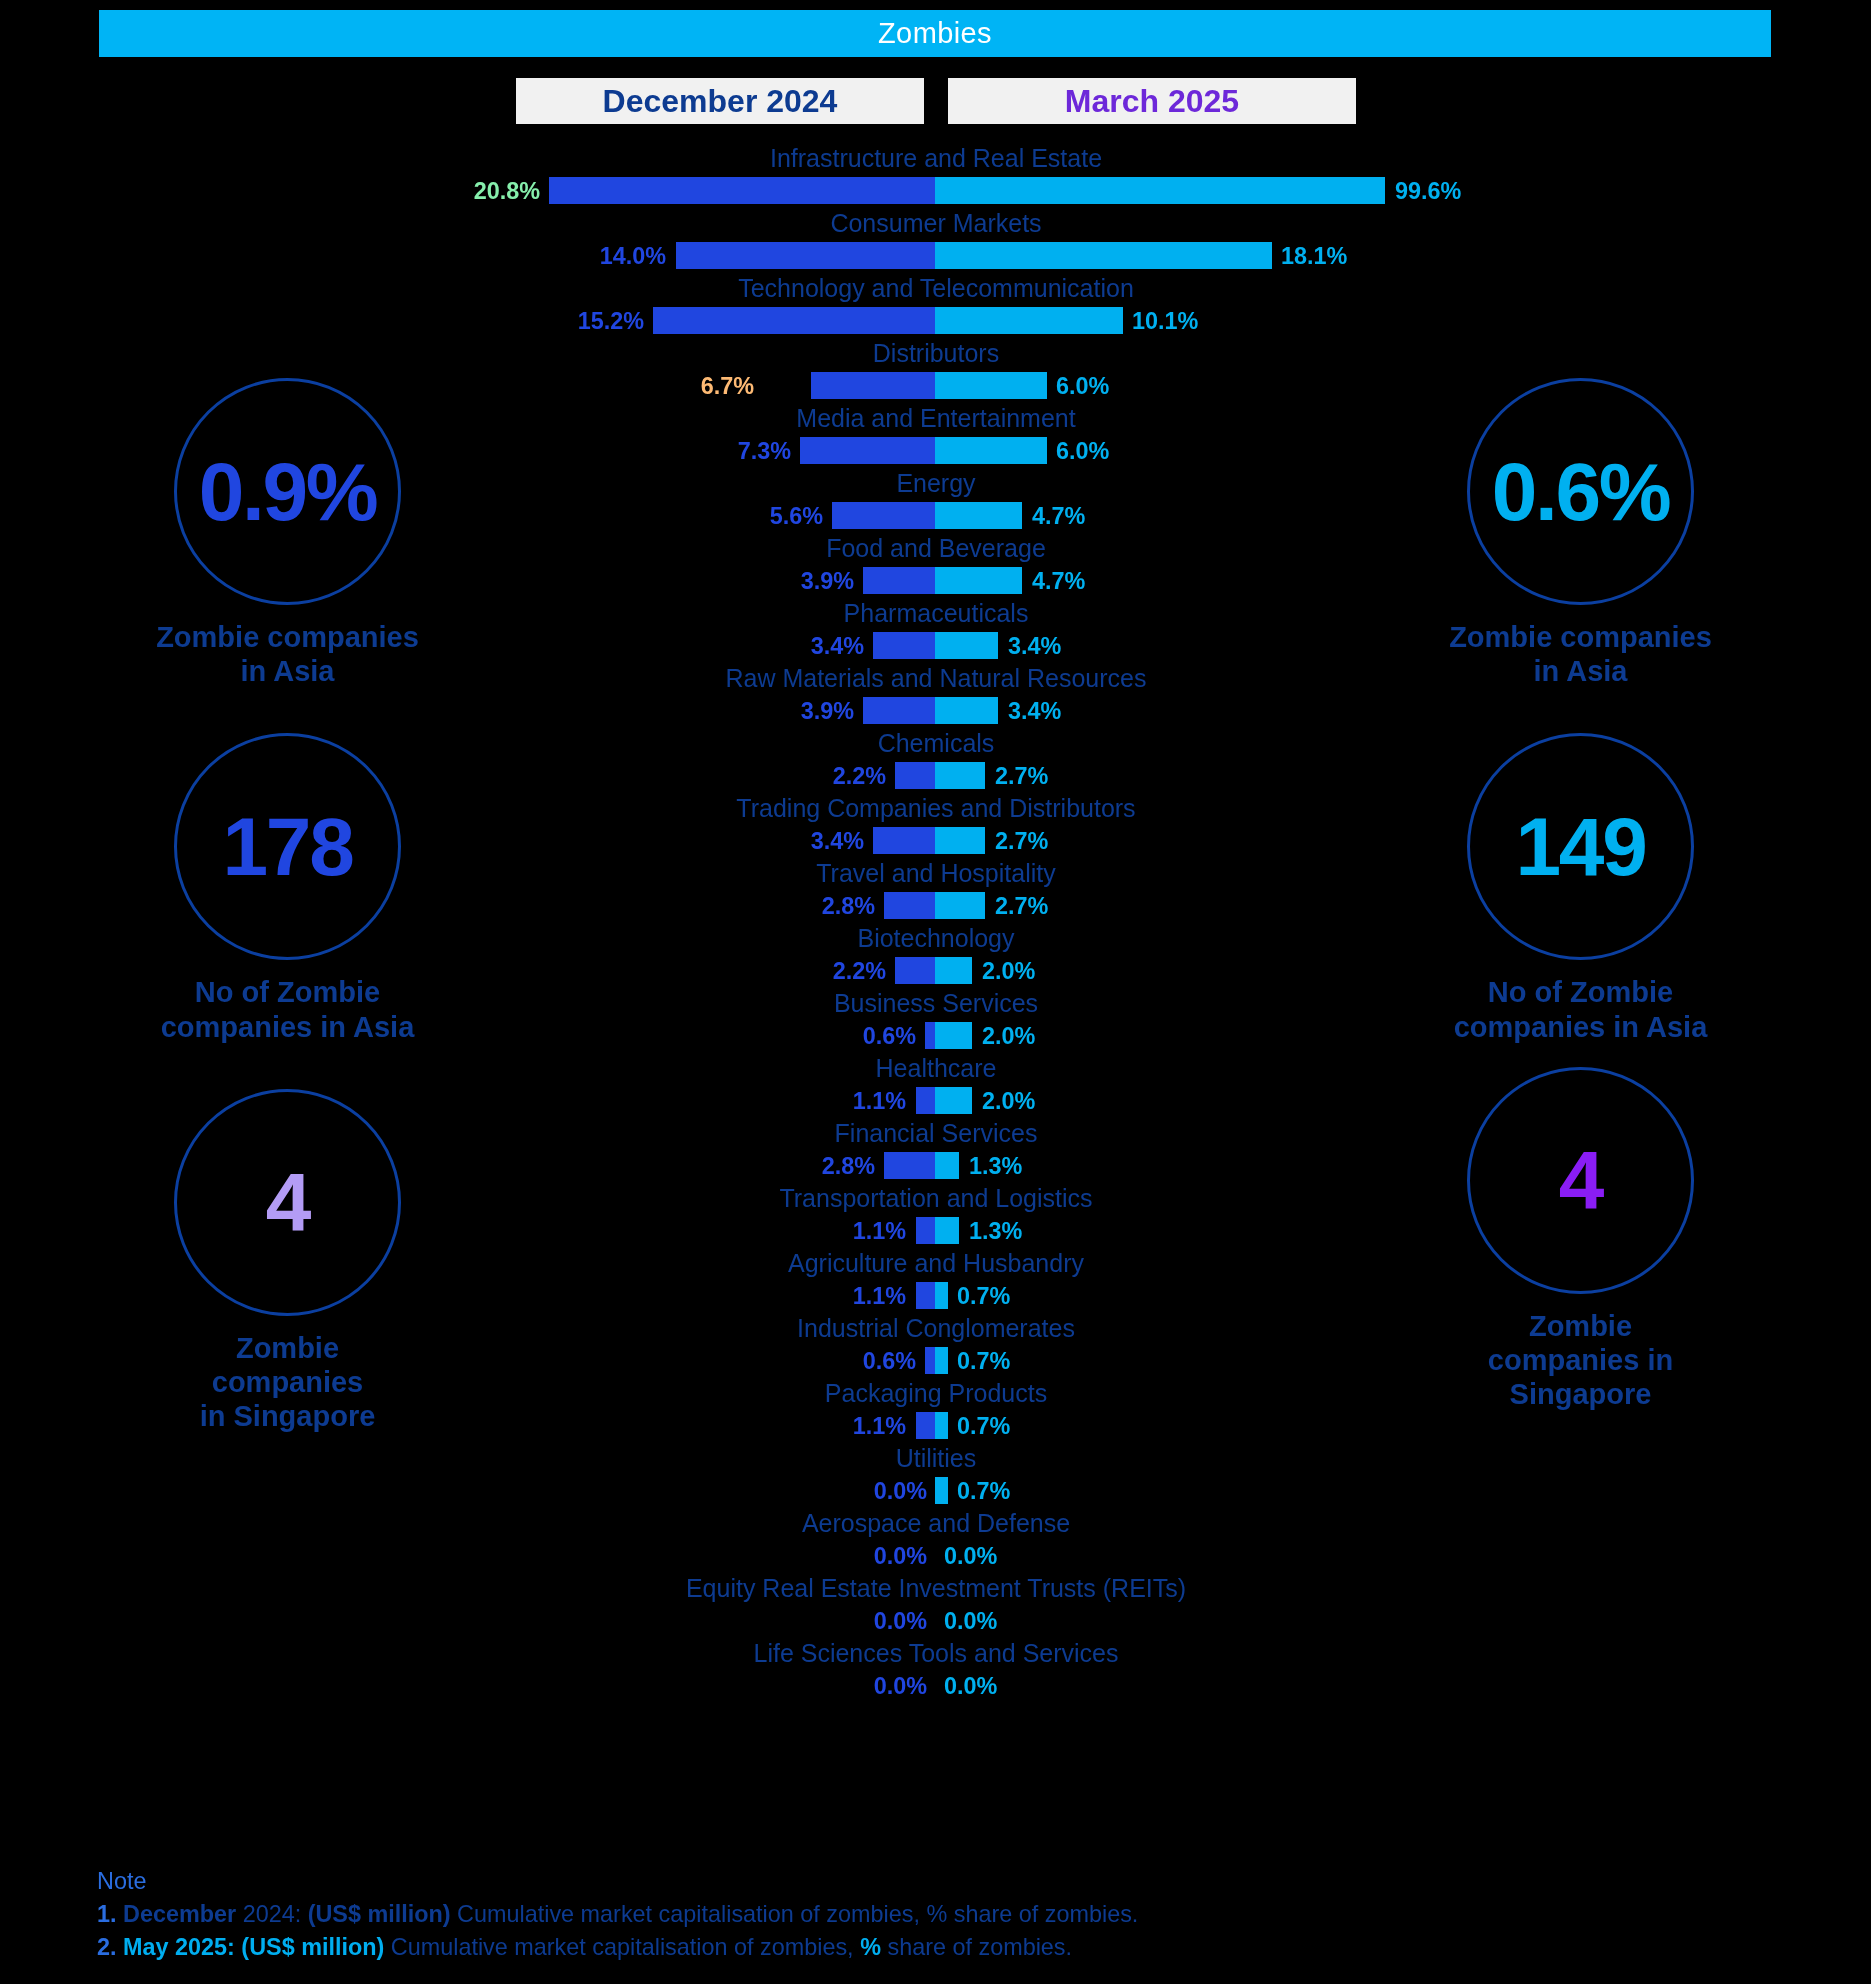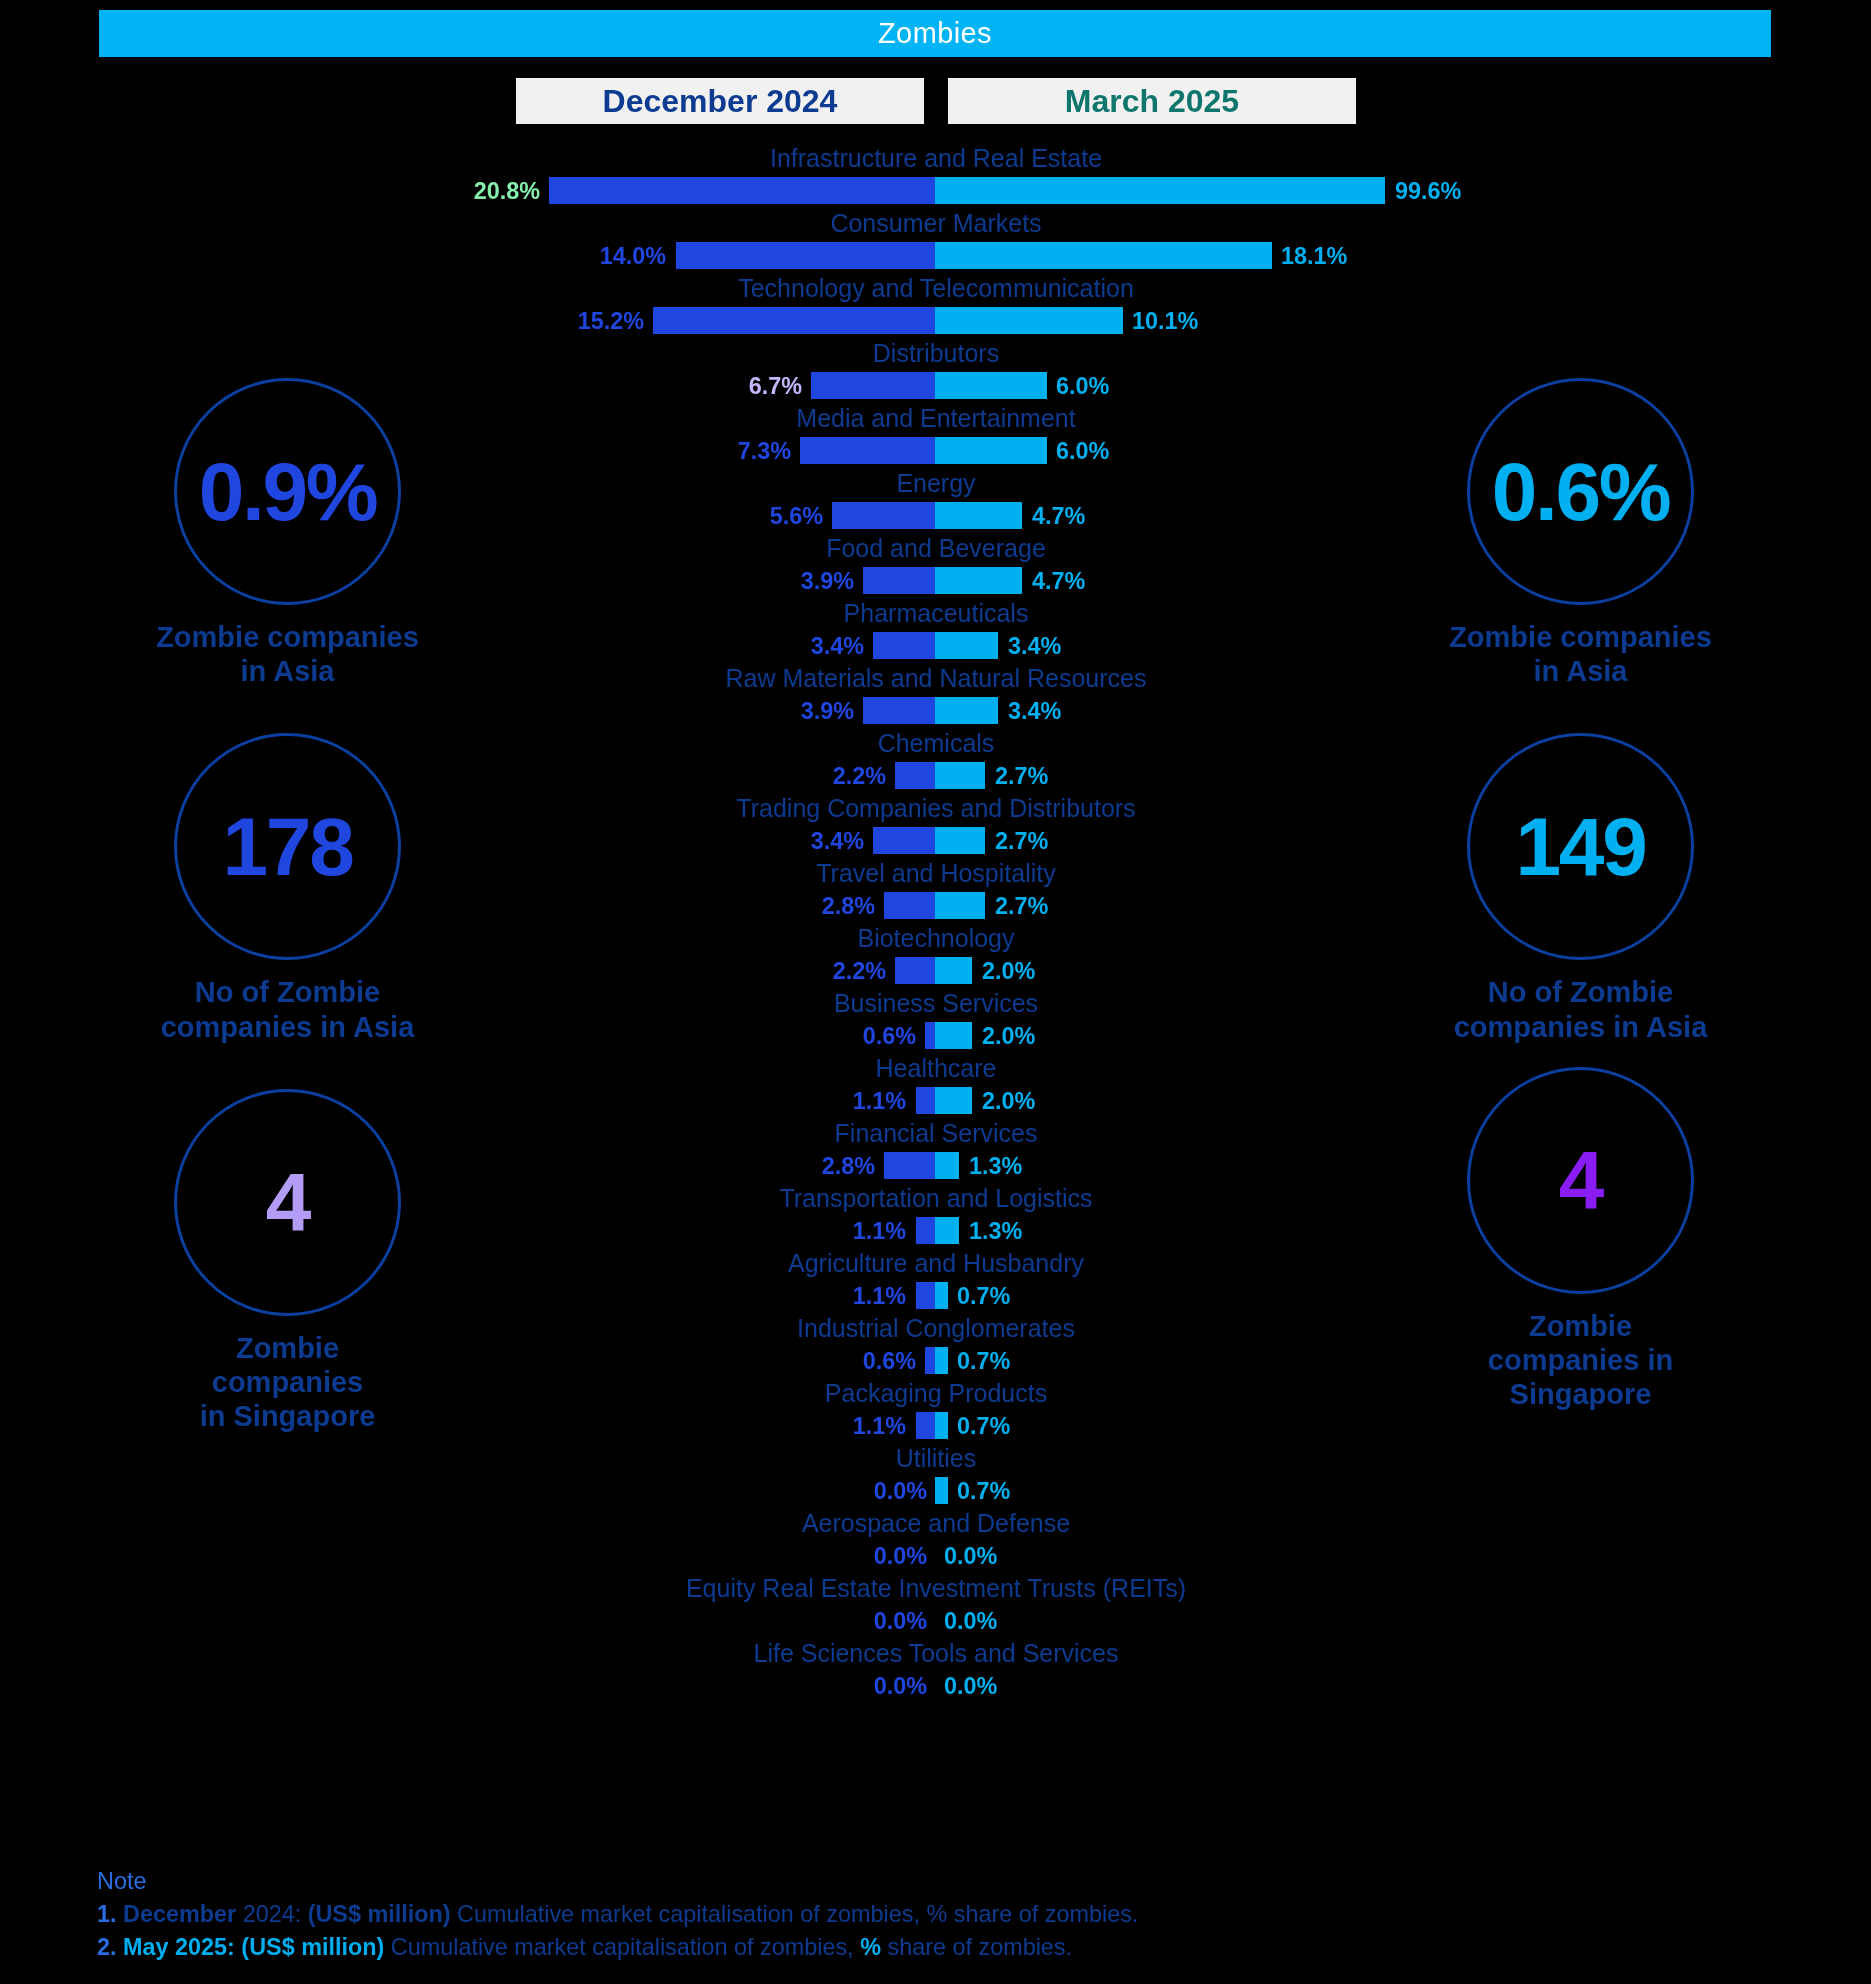--- a/index.html
+++ b/index.html
@@ -52,21 +52,21 @@
     justify-content: center;
     font-weight: bold;
     font-size: 32px;
     font-family: "Liberation Sans", sans-serif;
     cursor: pointer;
     padding: 0 21px;
     min-width: 408px;
     box-sizing: border-box;
   }
   .tab.dec { color: #0d3b91; }
-  .tab.mar { color: #0f766e; }
+  .tab.mar { color: #6d28d9; }
 
   
   .stat-col {
     position: absolute;
     width: 423px;
     top: 378px;
   }
   #stat-col-left  { left: 76px; }
   #stat-col-right { left: 1369px; }
 
@@ -257,21 +257,21 @@
         <div class="bar-right" style="width: 188px; background: rgb(0, 176, 240);"></div>
         <div class="val val-left" style="right: 1228px; color: rgb(32, 70, 224);">15.2%</div>
         <div class="val val-right" style="left: 1132px; color: rgb(0, 176, 240);">10.1%</div>
       </div>
     </div>
     <div class="bar-row">
       <div class="cat-label">Distributors</div>
       <div class="bar-line">
         <div class="bar-left" style="width: 125px; background: rgb(32, 70, 224);"></div>
         <div class="bar-right" style="width: 112px; background: rgb(0, 176, 240);"></div>
-        <div class="val val-left" style="right: 1070px; color: #c4b5fd;">6.7%</div>
+        <div class="val val-left" style="right: 1118px; color: #fdba74;">6.7%</div>
         <div class="val val-right" style="left: 1056px; color: rgb(0, 176, 240);">6.0%</div>
       </div>
     </div>
     <div class="bar-row">
       <div class="cat-label">Media and Entertainment</div>
       <div class="bar-line">
         <div class="bar-left" style="width: 136px; background: rgb(32, 70, 224);"></div>
         <div class="bar-right" style="width: 112px; background: rgb(0, 176, 240);"></div>
         <div class="val val-left" style="right: 1081px; color: rgb(32, 70, 224);">7.3%</div>
         <div class="val val-right" style="left: 1056px; color: rgb(0, 176, 240);">6.0%</div>

